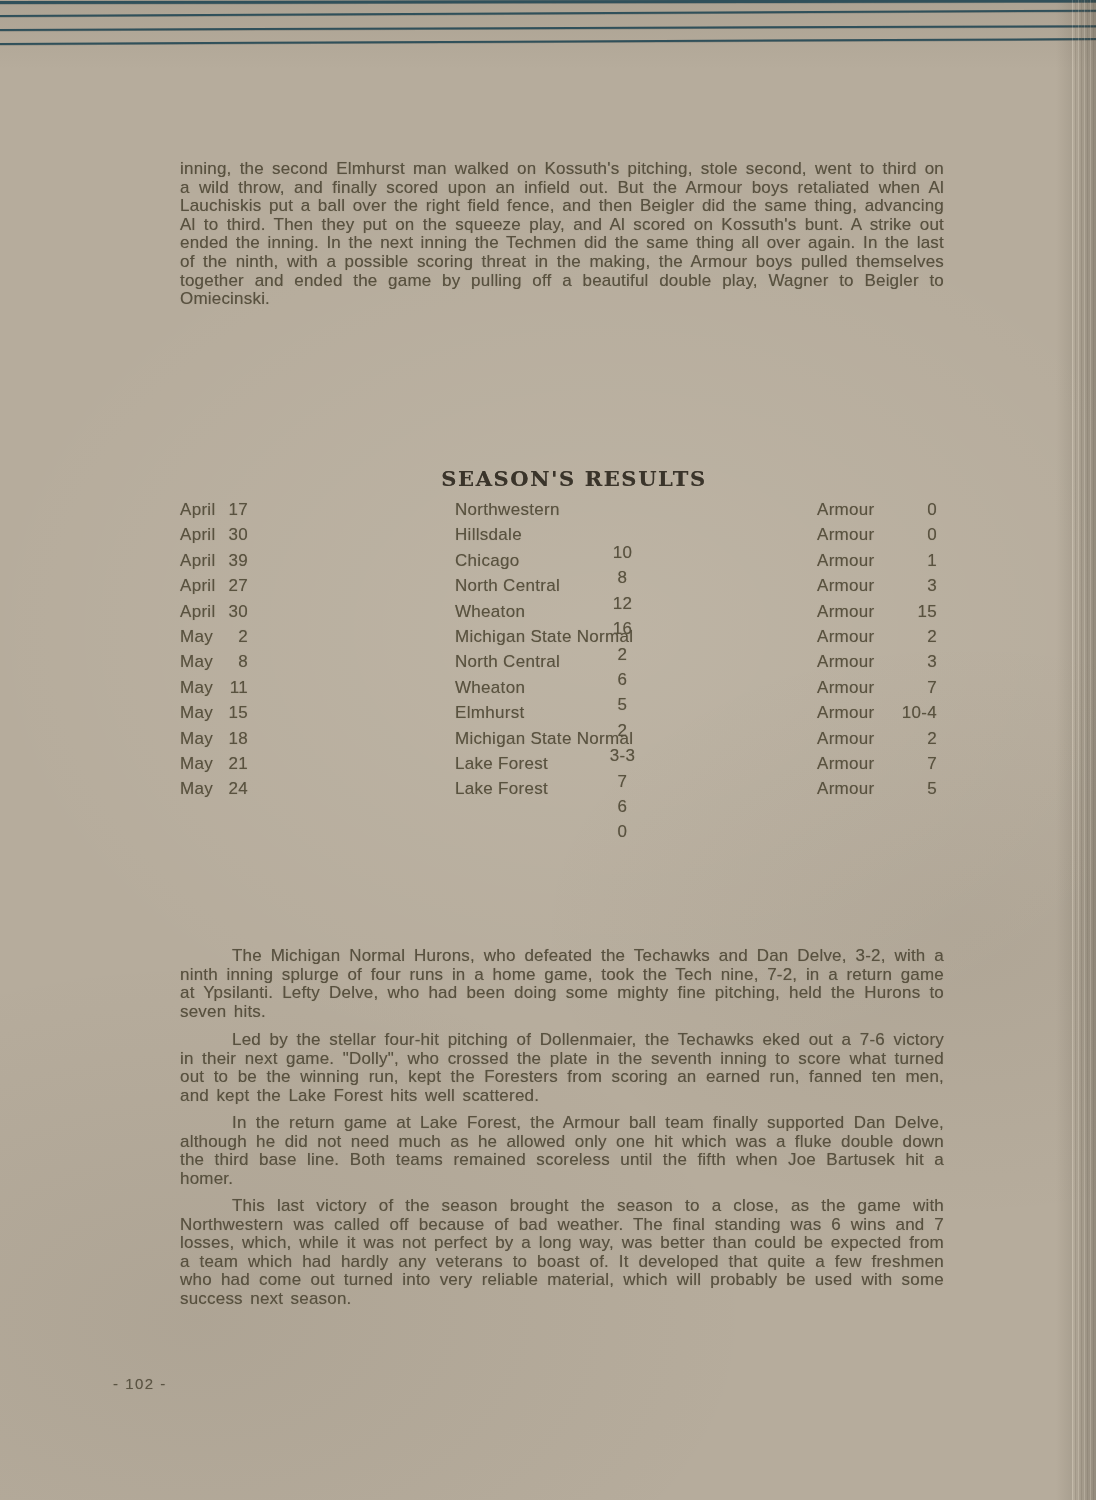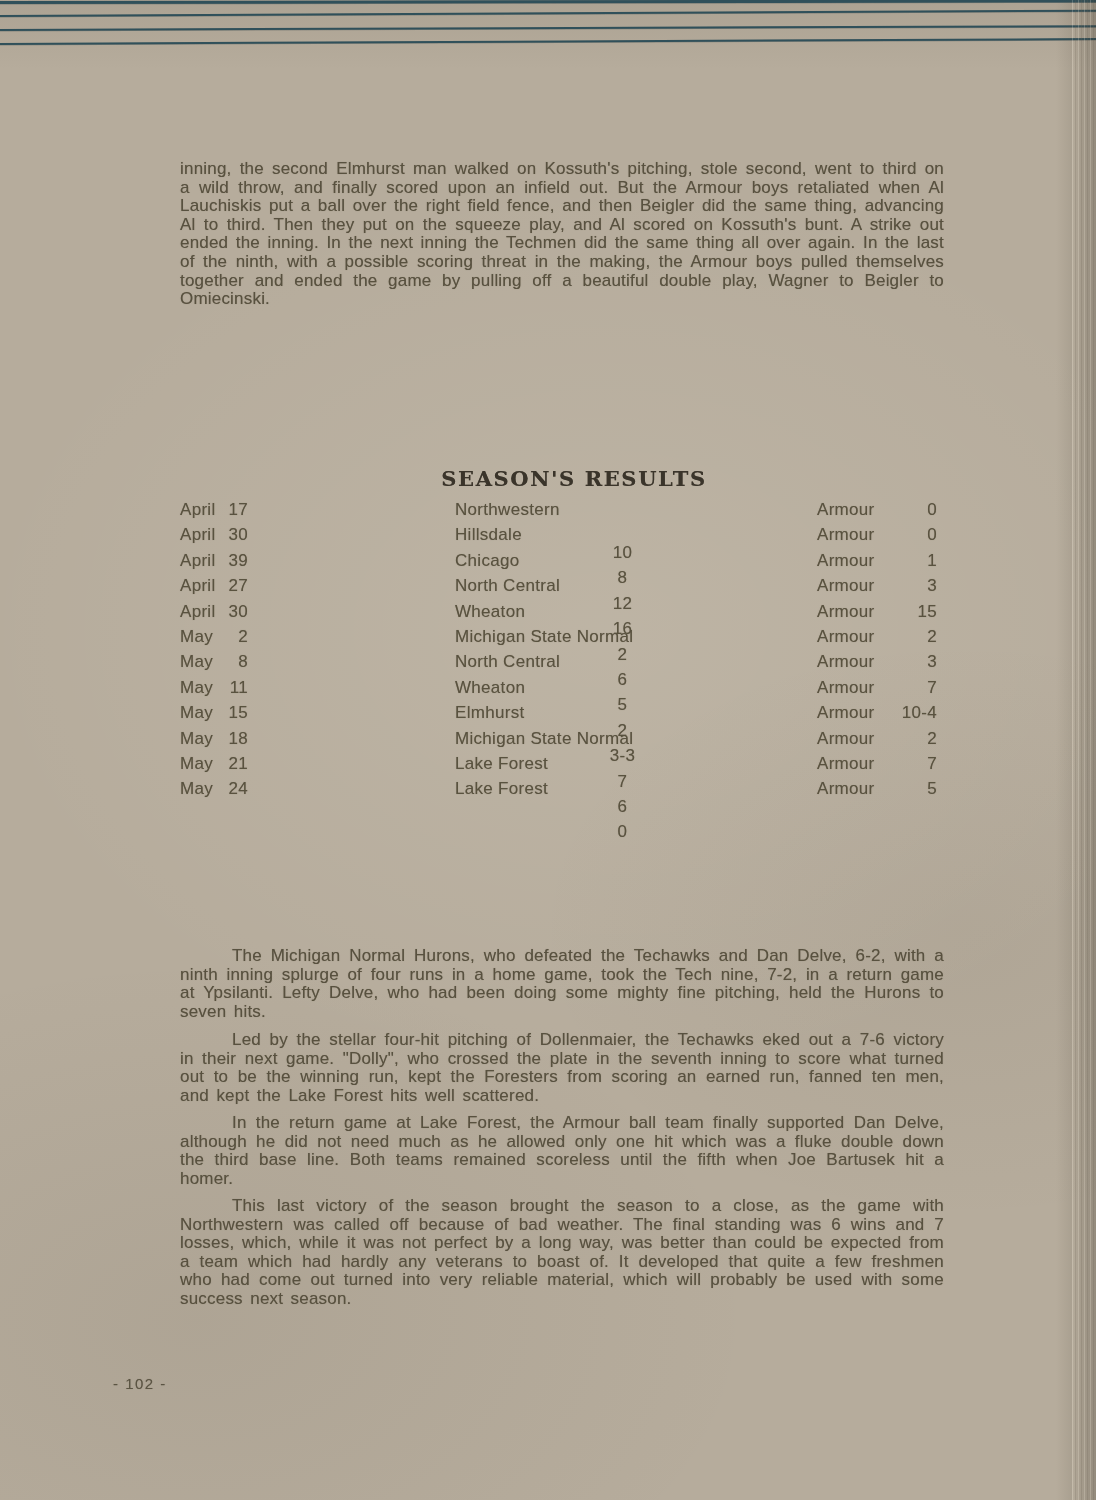--- a/index.html
+++ b/index.html
@@ -218,21 +218,21 @@
         <span>May</span>
         <span>24</span>
       </span>
       <span class="c-opp">Lake Forest</span>
       <span class="c-opp-score">0</span>
       <span class="c-team">Armour</span>
       <span class="c-team-score">5</span>
     </div>
     </div>
 
-  <p class="body indent p2">The Michigan Normal Hurons, who defeated the Techawks and Dan Delve, 6-2, with a ninth inning splurge of four runs in a home game, took the Tech nine, 7-2, in a return game at Ypsilanti.  Lefty Delve, who had been doing some mighty fine pitching, held the Hurons to seven hits.</p>
+  <p class="body indent p2">The Michigan Normal Hurons, who defeated the Techawks and Dan Delve, 3-2, with a ninth inning splurge of four runs in a home game, took the Tech nine, 7-2, in a return game at Ypsilanti.  Lefty Delve, who had been doing some mighty fine pitching, held the Hurons to seven hits.</p>
 
   <p class="body indent p3">Led by the stellar four-hit pitching of Dollenmaier, the Techawks eked out a 7-6 victory in their next game.  "Dolly", who crossed the plate in the seventh inning to score what turned out to be the winning run, kept the Foresters from scoring an earned run, fanned ten men, and kept the Lake Forest hits well scattered.</p>
 
   <p class="body indent p4">In the return game at Lake Forest, the Armour ball team finally supported Dan Delve, although he did not need much as he allowed only one hit which was a fluke double down the third base line.  Both teams remained scoreless until the fifth when Joe Bartusek hit a homer.</p>
 
   <p class="body indent p5">This last victory of the season brought the season to a close, as the game with Northwestern was called off because of bad weather.  The final standing was 6 wins and 7 losses, which, while it was not perfect by a long way, was better than could be expected from a team which had hardly any veterans to boast of.  It developed that quite a few freshmen who had come out turned into very reliable material, which will probably be used with some success next season.</p>
 
   <div class="page-number">- 102 -</div>
 
   <div class="book-edge"></div>

